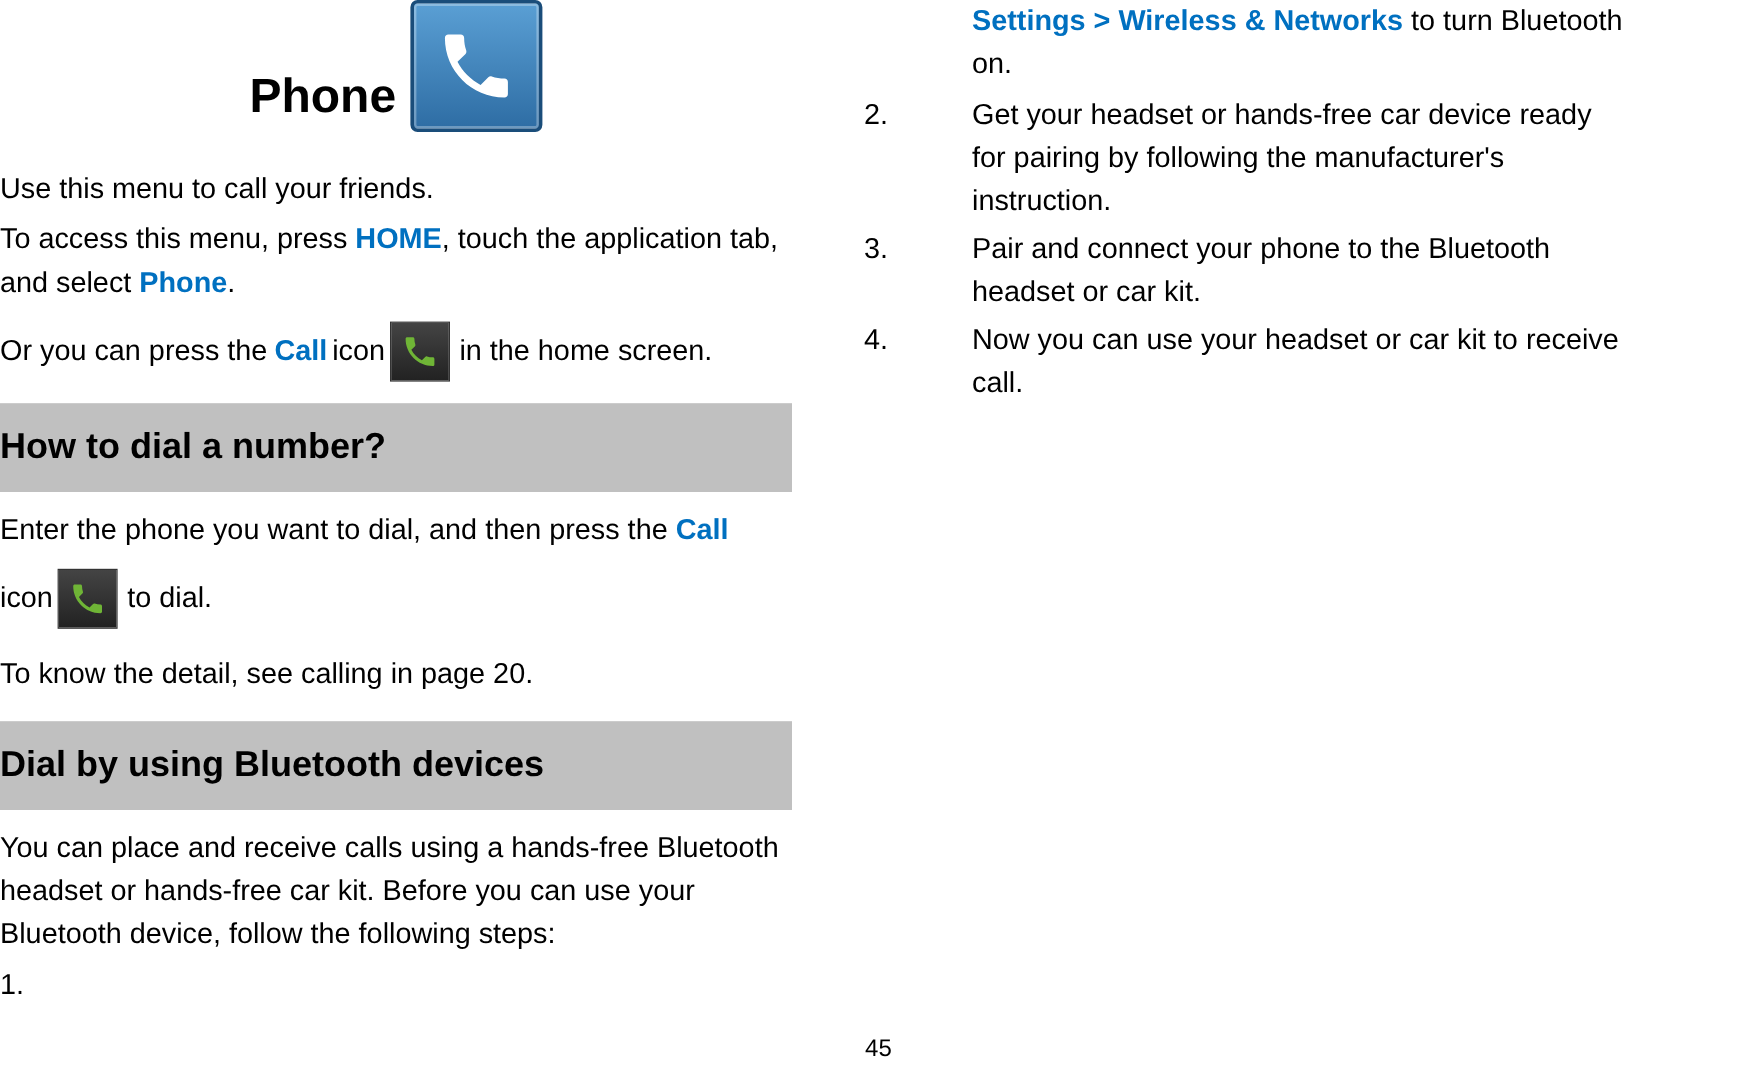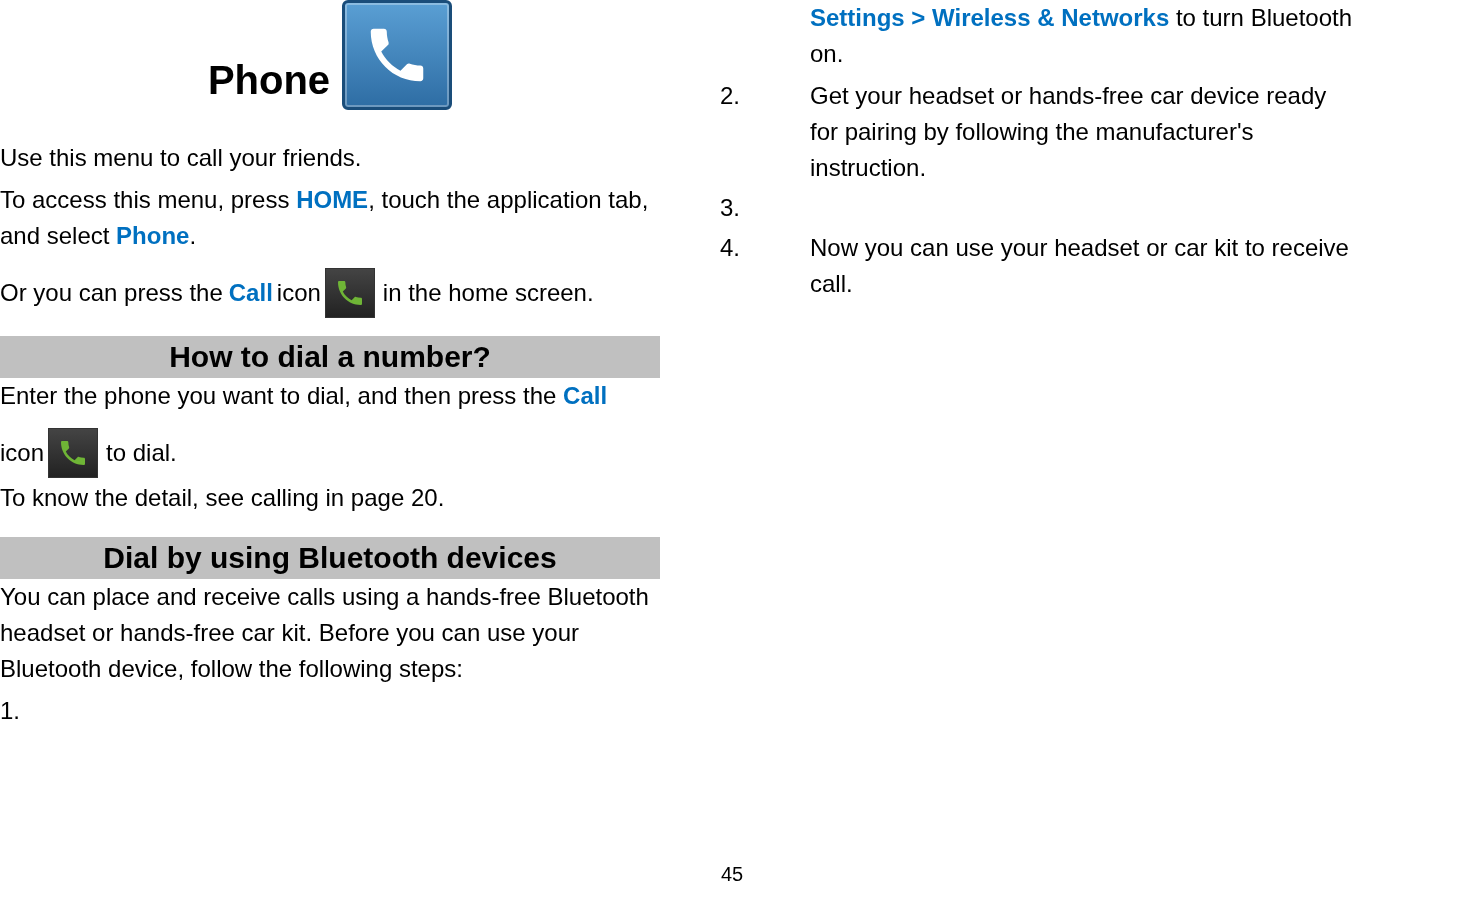--- a/index.html
+++ b/index.html
@@ -79,43 +79,44 @@
     .body-text {
       font-size: 24px;
       color: #000;
       line-height: 1.5;
       margin-bottom: 6px;
     }
     .body-text-spaced {
       font-size: 24px;
       color: #000;
       line-height: 1.7;
+      margin-top: 18px;
     }
     .inline-line {
       font-size: 24px;
       color: #000;
       line-height: 1.7;
       display: flex;
       align-items: center;
       flex-wrap: wrap;
       margin-top: 14px;
     }
     .link-text {
       color: #0070c0;
       font-weight: bold;
       text-align: center;
     }
     .section-header {
       font-size: 30px;
       font-weight: bold;
       background: #c0c0c0;
-      padding: 4px 0;
+      padding: 20px 0;
       margin-top: 18px;
+      margin-bottom: 14px;
       width: 100%;
-      text-align: center;
     }
     .list-row {
       display: flex;
       font-size: 24px;
       line-height: 1.5;
       margin-bottom: 4px;
     }
     .list-number {
       width: 90px;
       flex-shrink: 0;
@@ -196,20 +197,21 @@
       <span class="link-text">Settings &gt; Wireless &amp; Networks</span><span> to turn Bluetooth on.</span>
     </div>
 
     <div class="list-row">
       <div class="list-number">2.</div>
       <div class="list-content">Get your headset or hands-free car device ready for pairing by following the manufacturer's instruction.</div>
     </div>
 
     <div class="list-row">
       <div class="list-number">3.</div>
+      <div class="list-content">Pair and connect your phone to the Bluetooth headset or car kit.</div>
     </div>
 
     <div class="list-row">
       <div class="list-number">4.</div>
       <div class="list-content">Now you can use your headset or car kit to receive call.</div>
     </div>
   </div>
 
 </div>
 

